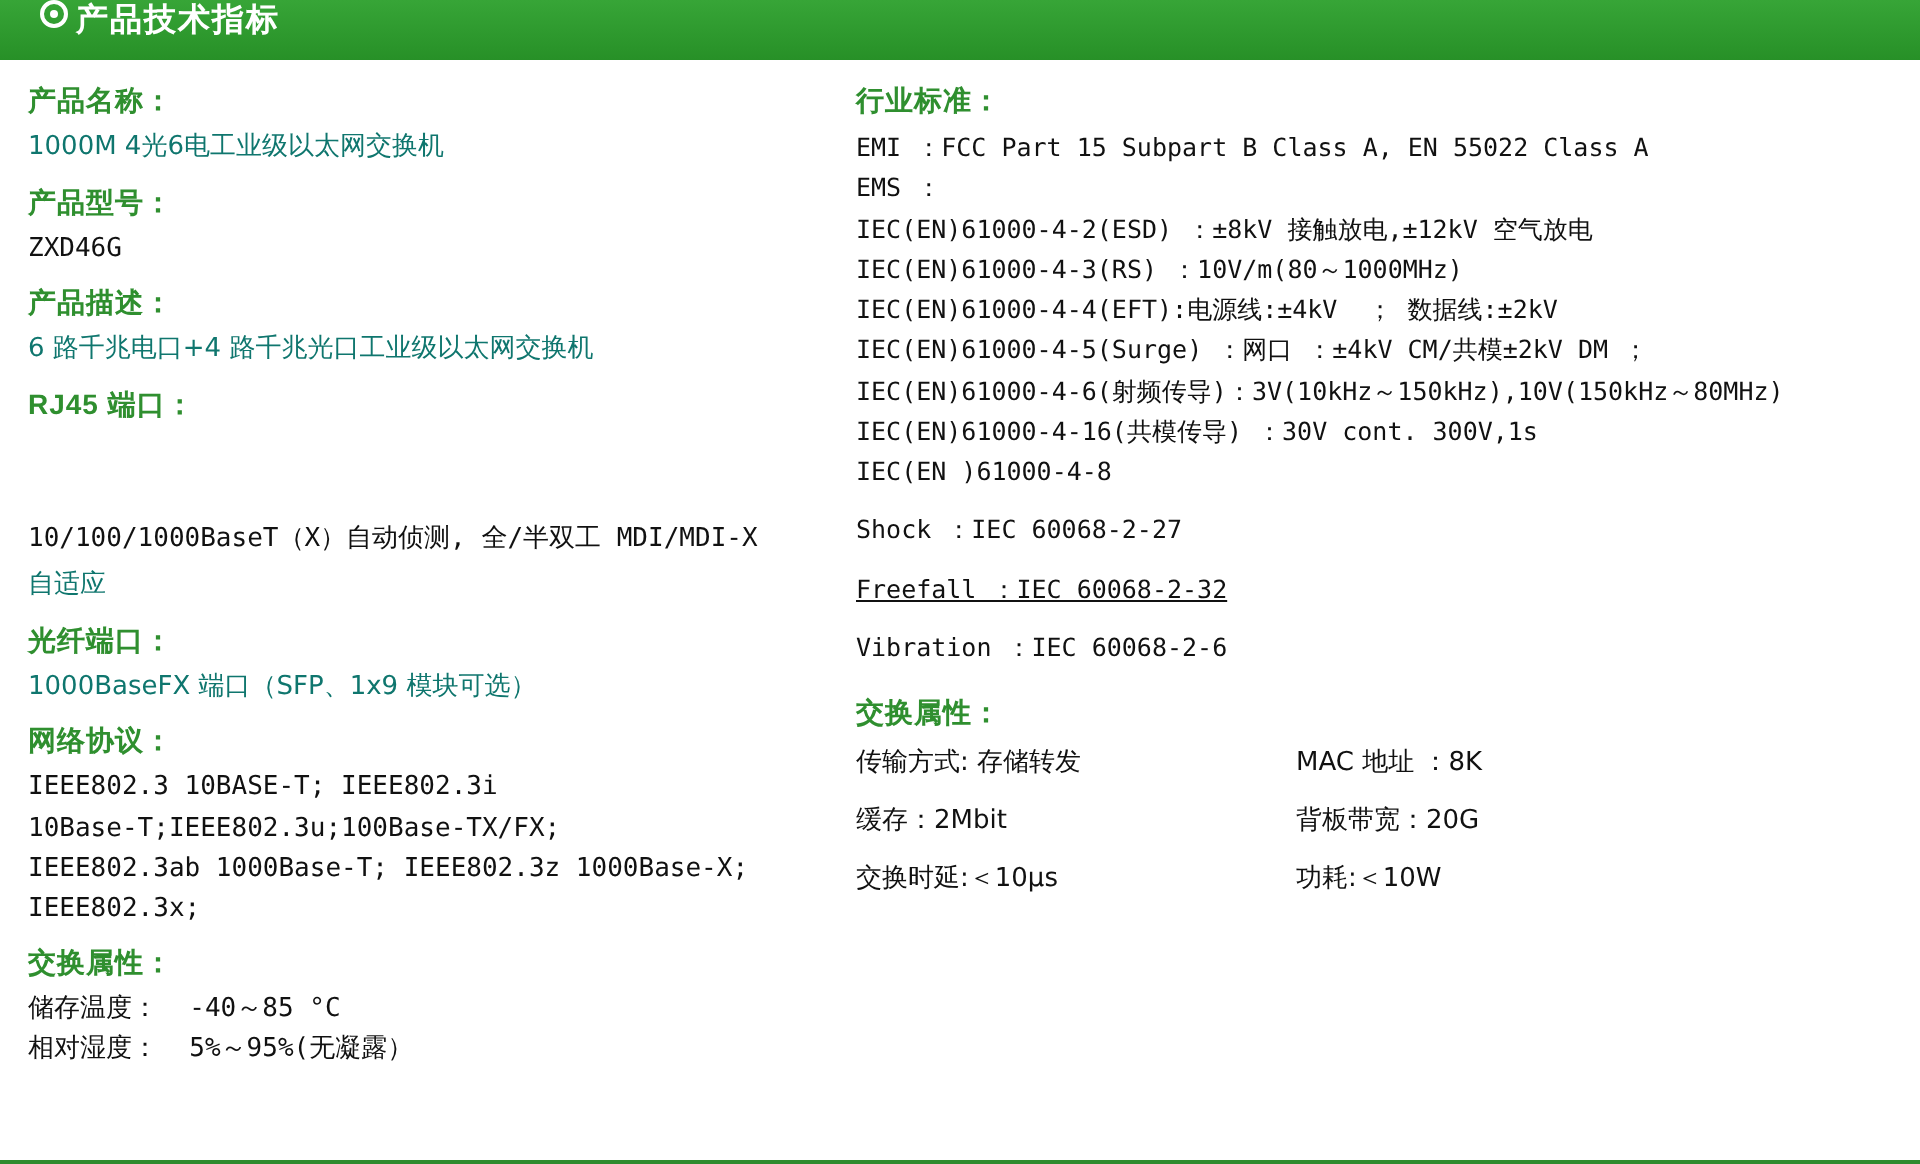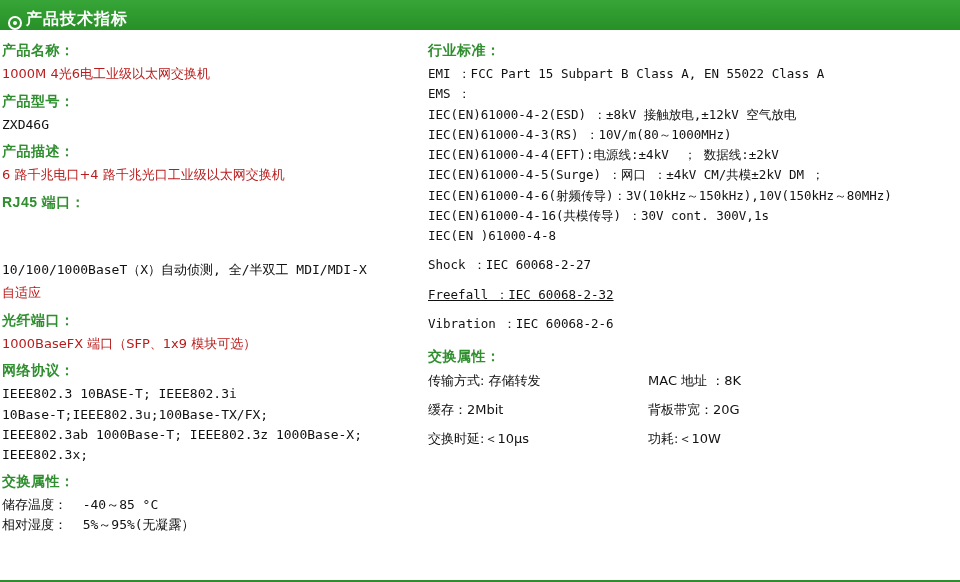--- a/index.html
+++ b/index.html
@@ -20,22 +20,22 @@
     height: 582px;
     box-sizing: border-box;
     border-bottom: 2px solid #2e8b2e;
   }
   
   .header {
     height: 30px;
     background: #2f9e2f;
     background: linear-gradient(180deg, #37a537 0%, #279027 100%);
     display: flex;
-    align-items: flex-end;
-    padding-left: 8px;
+    align-items: flex-start;
+    padding-left: 20px;
     box-sizing: border-box;
   }
   .header .bullet {
     width: 14px;
     height: 14px;
     border-radius: 50%;
     border: 2px solid #ffffff;
     box-sizing: border-box;
     display: inline-block;
     position: relative;
@@ -57,21 +57,21 @@
     font-weight: bold;
     letter-spacing: 1px;
   }
 
   .body-cols {
     display: flex;
     padding-top: 8px;
   }
   .col-left {
     width: 420px;
-    padding-left: 2px;
+    padding-left: 14px;
     box-sizing: border-box;
   }
   .col-right {
     width: 540px;
     padding-left: 8px;
     box-sizing: border-box;
   }
 
   .sec-title {
     color: #2f8f2f;
@@ -85,21 +85,21 @@
   .line {
     font-family: "DejaVu Sans Mono", "Liberation Mono", monospace;
     font-size: 13px;
     color: #111;
     line-height: 1.55;
     white-space: pre-wrap;
   }
   .line-cjk {
     font-family: "DejaVu Sans", "Liberation Sans", sans-serif;
     font-size: 13px;
-    color: #b91c1c;
+    color: #0f766e;
     line-height: 1.6;
   }
   .gap-sm { margin-bottom: 3px; margin-top: 48px; }
   .gap-md { margin-bottom: 8px; }
 
   .underline { text-decoration: underline; }
 
   
   .std-line {
     font-family: "DejaVu Sans Mono", "Liberation Mono", monospace;

